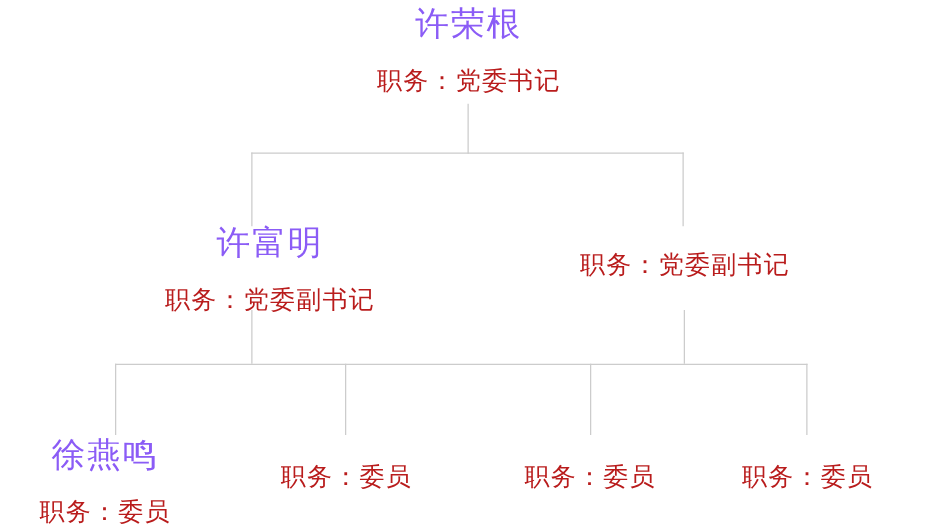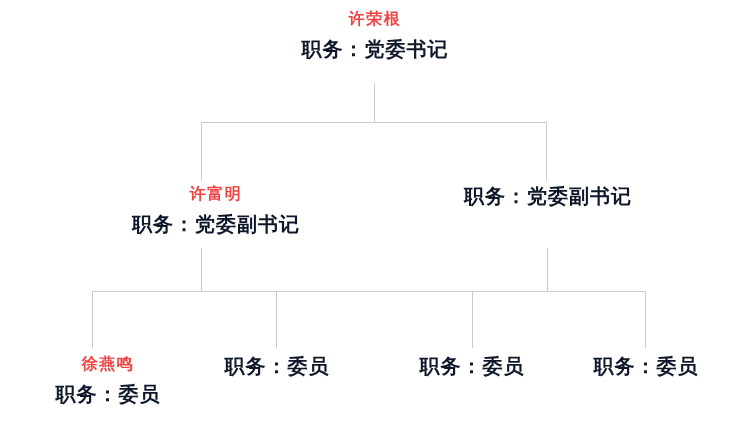--- a/index.html
+++ b/index.html
@@ -12,33 +12,33 @@
   }
   .stage { position: absolute; inset: 0; }
   .node {
     position: absolute;
     transform: translateX(-50%);
     text-align: center;
     white-space: nowrap;
     cursor: default;
   }
   .node .name {
-    font-size: 16px;
-    font-weight: bold;
-    color: #ef4444;
+    font-size: 27px;
+    font-weight: normal;
+    color: #8b5cf6;
     letter-spacing: 1.5px;
     line-height: 28px;
   }
   .node .title {
     font-size: 20px;
-    font-weight: bold;
-    color: #0f172a;
+    font-weight: normal;
+    color: #b91c1c;
     letter-spacing: 1px;
     line-height: 24px;
-    margin-top: 4px;
+    margin-top: 20px;
   }
   .line {
     position: absolute;
     background: #cccccc;
   }
   .line.h { height: 1px; }
   .line.v { width: 1px; }
 </style>
 </head>
 <body>
@@ -63,21 +63,21 @@
   </div>
 
   <div class="node" style="left:216px; top:180px;">
     <div class="name">许富明</div>
     <div class="title">职务：党委副书记</div>
   </div>
   <div class="node" style="left:548px; top:180px;">
     <div class="title">职务：党委副书记</div>
   </div>
 
-  <div class="node" style="left:108px; top:350px;">
+  <div class="node" style="left:84px; top:350px;">
     <div class="name">徐燕鸣</div>
     <div class="title">职务：委员</div>
   </div>
   <div class="node" style="left:277px; top:350px;">
     <div class="title">职务：委员</div>
   </div>
   <div class="node" style="left:472px; top:350px;">
     <div class="title">职务：委员</div>
   </div>
   <div class="node" style="left:646px; top:350px;">

